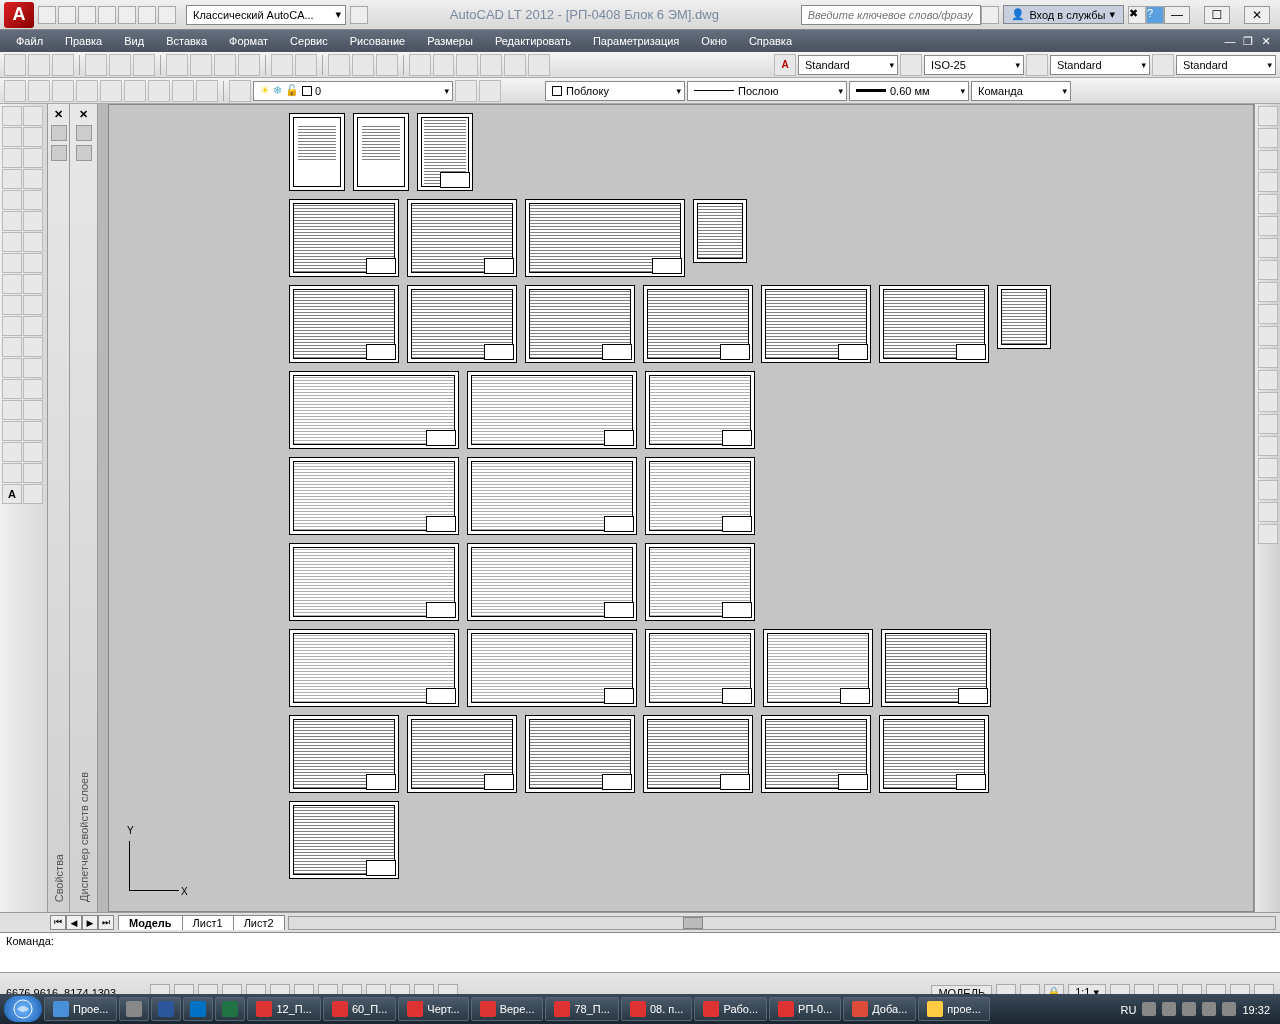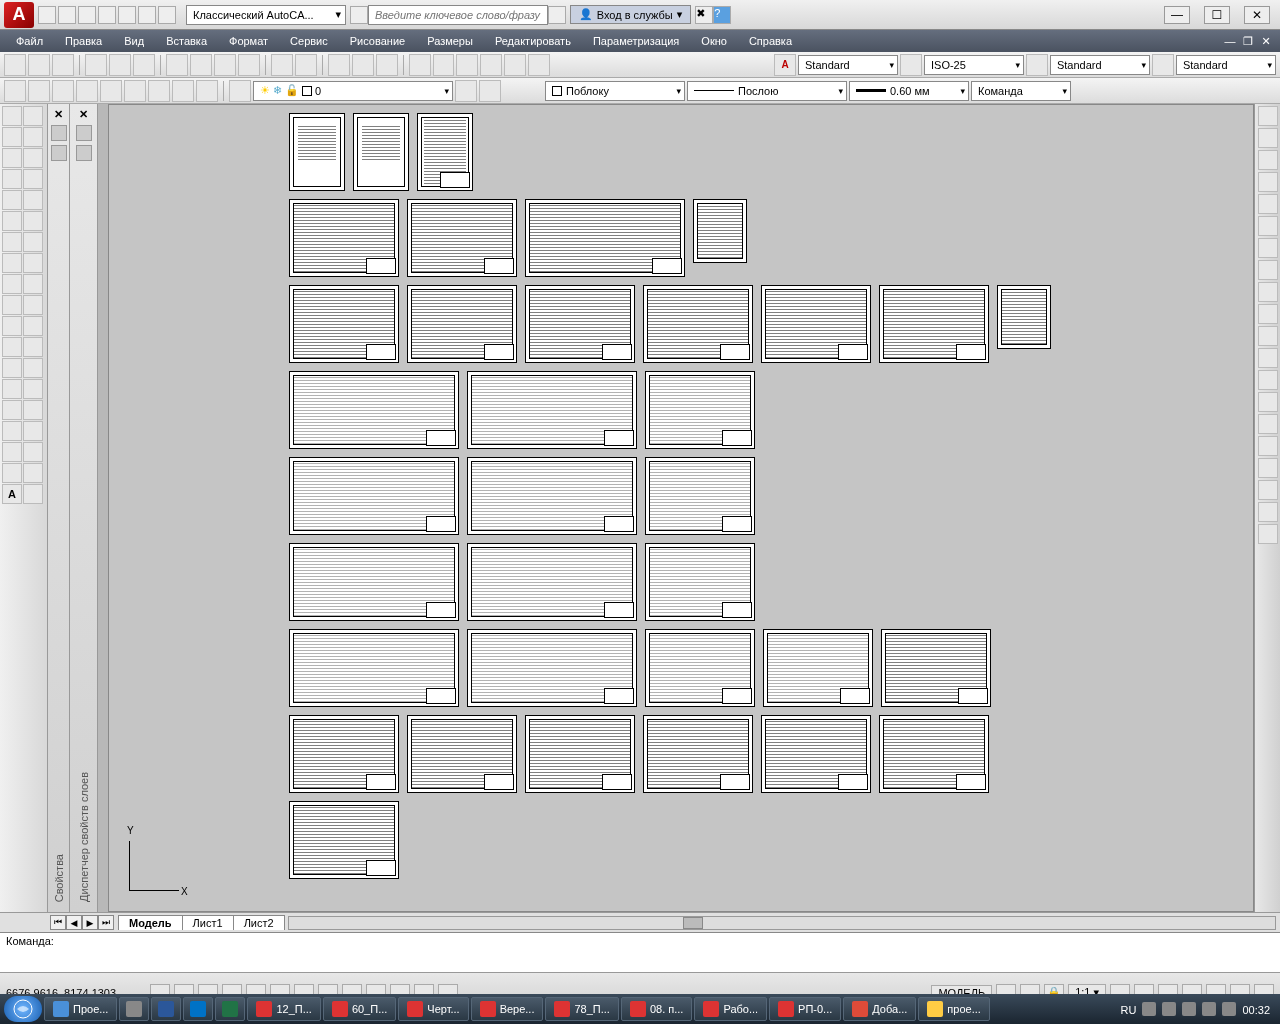--- a/index.html
+++ b/index.html
@@ -111,20 +111,21 @@
     <div class="qat-btn"></div>
     <div class="qat-btn"></div>
     <div class="qat-btn"></div>
     <div class="qat-btn"></div>
     <div class="qat-btn"></div>
   </div>
   <div class="workspace-dd">
     <span>Классический AutoCA...</span>
   </div>
   <div class="qat-btn" style="margin-left:4px"></div>
+  <div class="title-text">AutoCAD LT 2012 - [РП-0408 Блок 6 ЭМ].dwg</div>
   <input class="search-box" placeholder="Введите ключевое слово/фразу" style="">
   <div class="qat-btn"></div>
   <div class="signin">
     <span>👤</span>
     <span>Вход в службы</span>
     <span>▾</span>
   </div>
   <div class="qat-btn">✖</div>
   <div class="qat-btn" style="background:#5aa0e0;color:#fff">?</div>
   <div class="win-ctrl">
@@ -638,15 +639,15 @@
       <span class="task-ico folder"></span>
       <span>прое...</span>
     </div>
   <div class="tray">
     <span>RU</span>
     <span class="tray-ico"></span>
     <span class="tray-ico"></span>
     <span class="tray-ico"></span>
     <span class="tray-ico"></span>
     <span class="tray-ico"></span>
-    <span>00:32</span>
+    <span>19:32</span>
   </div>
 </div>
 
 </body></html>

